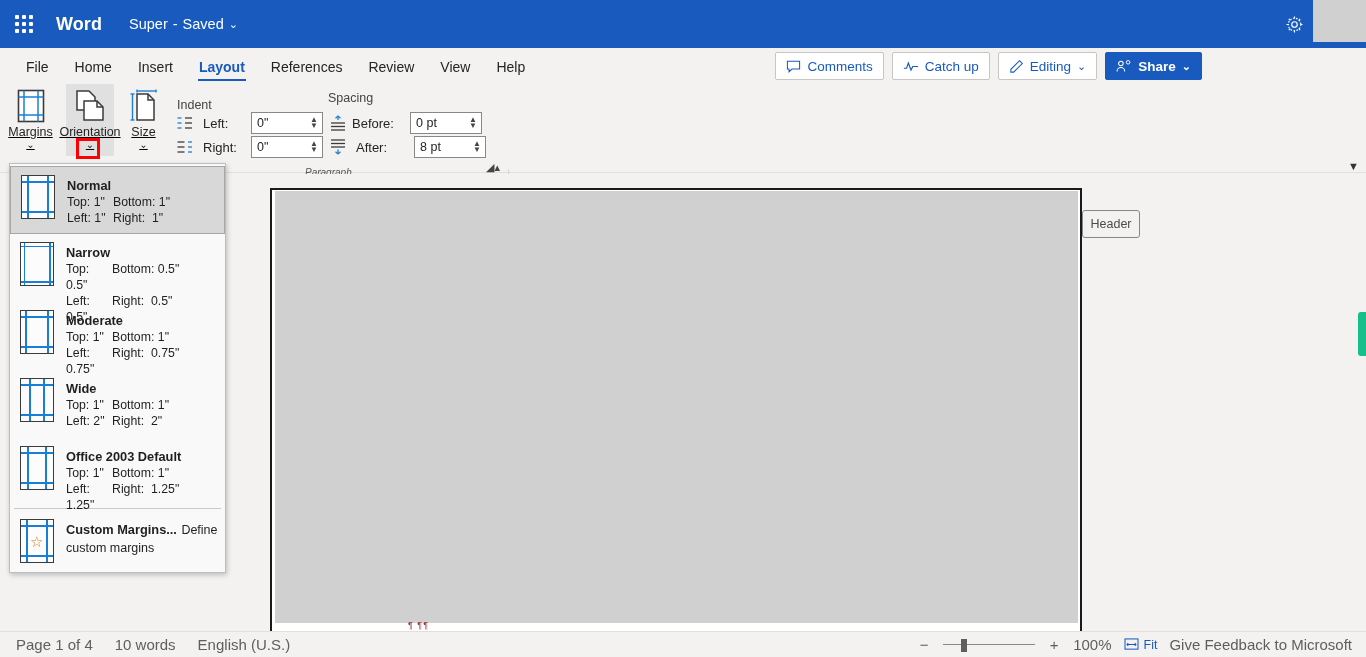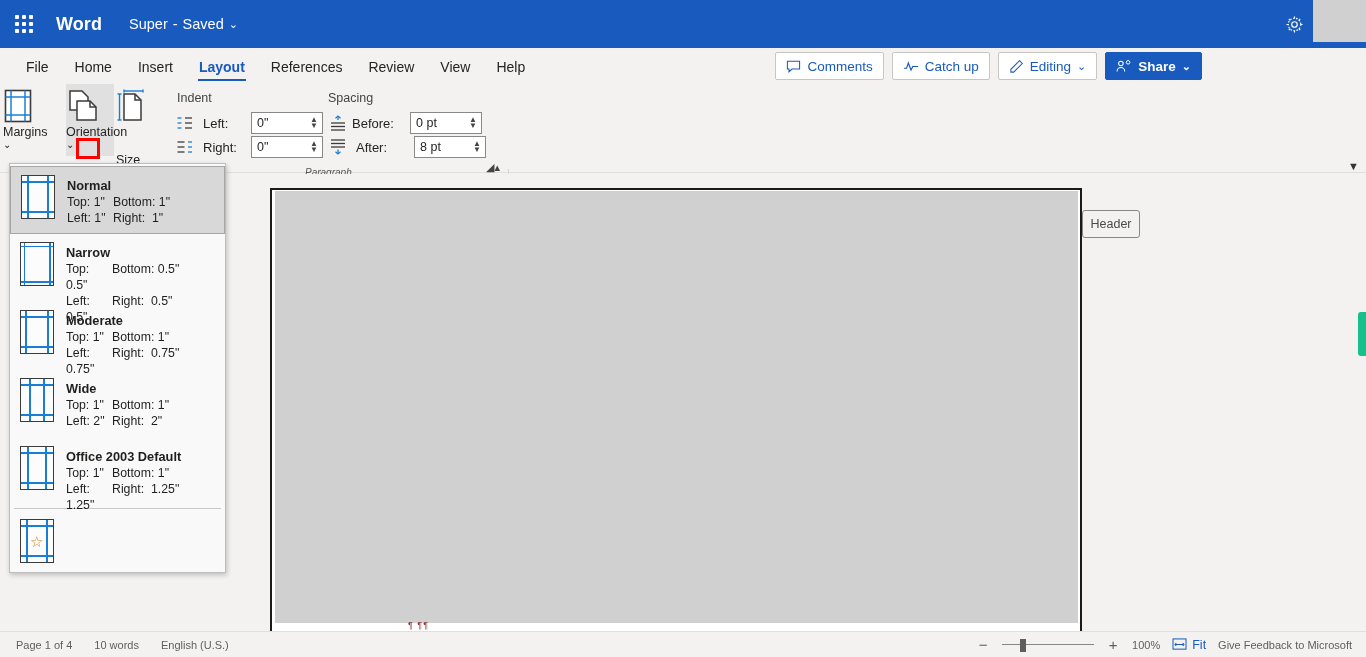--- a/index.html
+++ b/index.html
@@ -82,30 +82,30 @@
   }
   .rbtn.primary { background: #185abd; color: #fff; border-color: #185abd; font-weight: bold; }
 
   
   #ribbon {
     position: absolute; left: 0; top: 81px; width: 1366px; height: 92px;
     background: #f3f2f1; border-bottom: 1px solid #e1dfdd;
   }
   .big-btn {
     position: absolute; top: 3px; width: 55px; height: 72px;
-    display: flex; flex-direction: column; align-items: flex-start;
-    cursor: pointer; padding-top: 5px;
+    display: flex; flex-direction: column; align-items: center;
+    cursor: pointer; padding-top: 5px; text-decoration: underline;
   }
   .big-btn.hover { background: #e0e0e0; }
   .big-btn .ico { height: 34px; display: flex; align-items: center; }
   .big-btn .lbl { font-size: 12.5px; color: #252423; margin-top: 2px; white-space: nowrap; }
   .big-btn .cv { font-size: 10px; color: #252423; margin-top: 1px; line-height: 1; }
   #btn-margins { left: 3px; }
   #btn-orientation { left: 66px; width: 48px; }
-  #btn-size { left: 116px; gap: 28px; }
+  #btn-size { left: 116px; }
   #focus-ring {
     position: absolute; left: 76px; top: 138px; width: 24px; height: 21px;
     border: 3px solid #ff0000; pointer-events: none; z-index: 60;
   }
   .ribbon-divider {
     position: absolute; top: 88px; width: 1px; height: 60px; background: #d6d4d2;
   }
 
   .grp-title { position: absolute; font-size: 12.5px; color: #444; }
   .fld-row { position: absolute; display: flex; align-items: center; }
@@ -186,21 +186,21 @@
     position: absolute; left: 1358px; top: 312px; width: 8px; height: 44px;
     background: #17c08a; border-radius: 3px 0 0 3px;
   }
 
   
   #statusbar {
     position: absolute; left: 0; top: 631px; width: 1366px; height: 26px;
     background: #f3f2f1; border-top: 1px solid #e1dfdd;
     display: flex; align-items: center;
   }
-  .sb-item { font-size: 11px; color: #605e5c; cursor: pointer; }
+  .sb-item { font-size: 15px; color: #605e5c; cursor: pointer; }
   #sb-left { display: flex; align-items: center; gap: 22px; margin-left: 16px; }
   #sb-right { position: absolute; right: 14px; display: flex; align-items: center; gap: 12px; }
   #zoom-minus, #zoom-plus { font-size: 15px; color: #605e5c; cursor: pointer; width: 14px; text-align: center; }
   #zoom-slider { position: relative; width: 92px; height: 14px; cursor: pointer; }
   #zoom-slider .rail { position: absolute; top: 6px; left: 0; width: 92px; height: 1.5px; background: #8a8886; }
   #zoom-slider .knob { position: absolute; left: 18px; top: 1px; width: 6px; height: 13px; background: #605e5c; }
   #fit-btn { display: flex; align-items: center; gap: 5px; color: #185abd; font-size: 12.5px; cursor: pointer; }
 </style>
 </head>
 <body>
@@ -328,21 +328,21 @@
       </svg>
     </span>
     <span class="lbl">Size</span>
     <span class="cv">⌄</span>
   </div>
 
   <div class="ribbon-divider" style="left:170px;"></div>
   <div class="ribbon-divider" style="left:320px;"></div>
   <div class="ribbon-divider" style="left:508px;"></div>
 
-  <div class="grp-title" style="left:177px; top:10px;">Indent</div>
+  <div class="grp-title" style="left:177px; top:17px;">Indent</div>
   <div class="fld-row" style="left:177px; top:31px;">
     <svg width="16" height="16" viewBox="0 0 16 16">
       <g stroke="#1a7fd4" stroke-width="1.3">
           <line x1="0.5" y1="3" x2="4.5" y2="3"></line>
           <line x1="0.5" y1="8" x2="4.5" y2="8"></line>
           <line x1="0.5" y1="13" x2="4.5" y2="13"></line>
         </g>
       <g stroke="#3b3b3b" stroke-width="1.3">
           <line x1="8" y1="3" x2="15" y2="3"></line>
           <line x1="8" y1="8" x2="15" y2="8"></line>
@@ -527,20 +527,24 @@
   <div class="mi-sep"></div>
 
   <div class="mi">
     <span class="mprev">
       <i class="v" style="left:5px"></i>
         <i class="v" style="right:5px"></i>
       <i class="h" style="top:5px"></i>
         <i class="h" style="bottom:5px"></i>
       <span class="star">☆</span>
     </span>
+    <span class="mi-text">
+      <span class="mi-name">Custom Margins...</span>
+      <span class="mi-desc">Define custom margins</span>
+    </span>
   </div>
 </div>
 
 <div id="canvas">
   <div id="page"></div>
   <div id="selection"></div>
   <div id="page-top-rule"></div>
   <div id="page-left-rule"></div>
   <div id="page-right-rule"></div>
   <div id="para-marks">¶ ¶¶</div>

